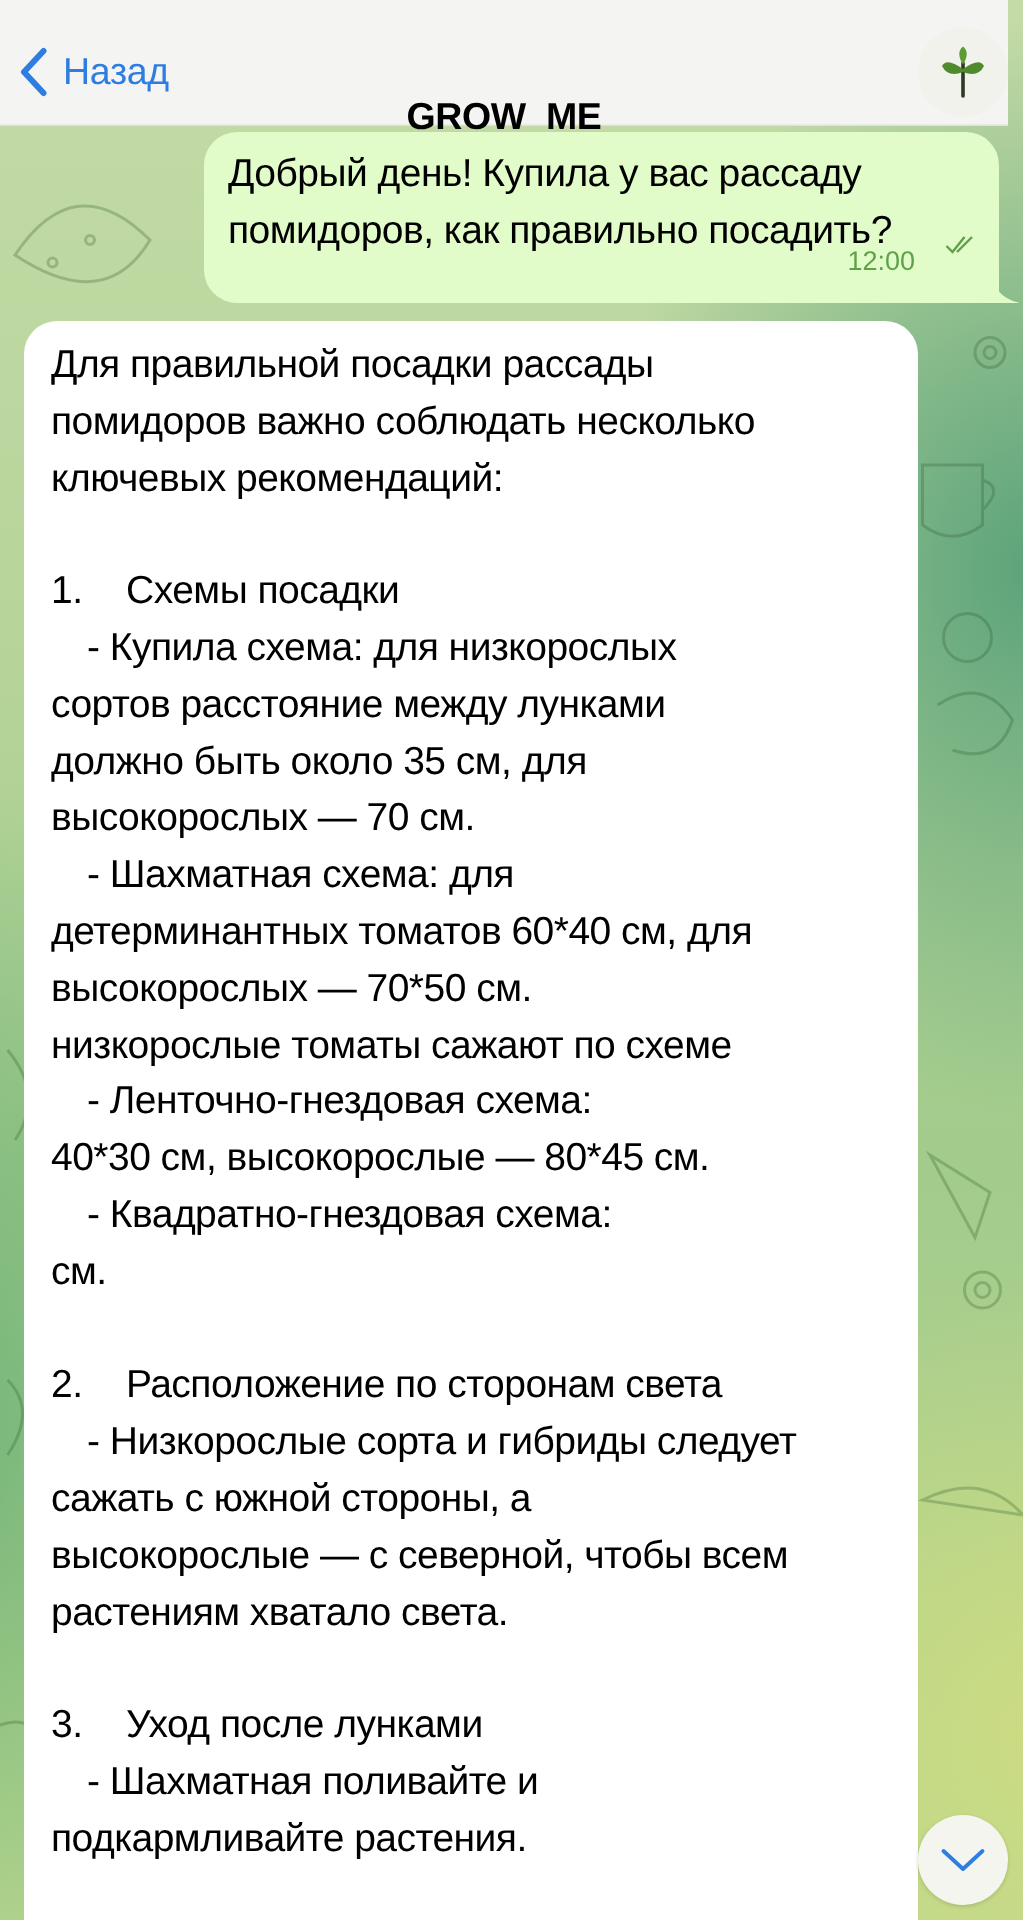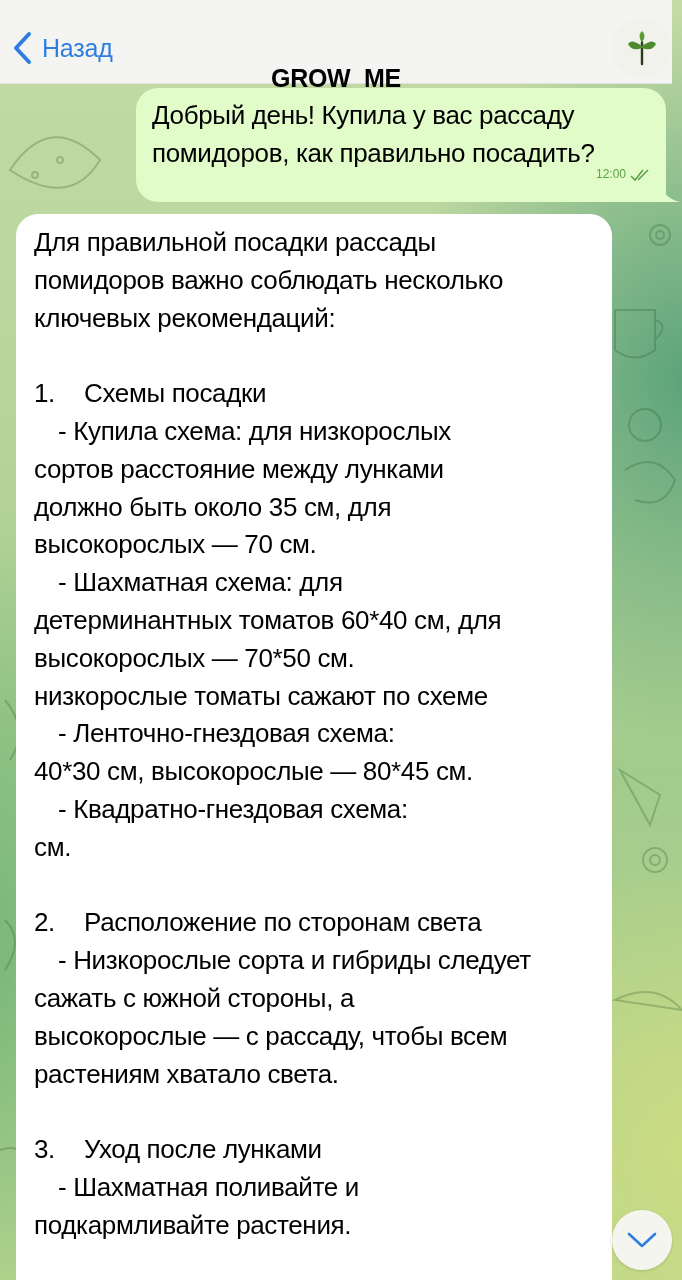--- a/index.html
+++ b/index.html
@@ -51,22 +51,22 @@
       left: 136px; top: 88px; width: 530px; height: 114px;
       background: #e1fbc9; border-radius: 22px 22px 6px 22px;
       padding: 9px 14px 0 16px;
     }
     .bubble-out .tail {
       position: absolute; right: -14px; bottom: 0; width: 20px; height: 22px;
     }
     .bubble-out .text { white-space: pre-line; }
     .meta {
       position: absolute; right: 14px; bottom: 8px;
-      display: flex; align-items: center; gap: 4px;
-      font-size: 12px; color: #5fa14a; letter-spacing: 0;
+      display: flex; gap: 20px;
+      font-size: 18px; color: #5fa14a; letter-spacing: 0;
     }
     .bubble-in {
       left: 16px; top: 214px; width: 596px; height: 1100px;
       background: #ffffff; border-radius: 22px;
       padding: 10px 16px 0 18px;
     }
     .para { display: block; white-space: pre-wrap; }
     .blank { height: 37.8px; }
     .num { display: inline-block; width: 50px; }
     .indent { display: inline-block; width: 24px; }
@@ -155,21 +155,21 @@
   <span class="para">низкорослые томаты сажают по схеме</span>
   <span class="para"><span class="indent"></span><span>- Ленточно-гнездовая схема:</span></span>
   <span class="para">40*30 см, высокорослые — 80*45 см.</span>
   <span class="para"><span class="indent"></span><span>- Квадратно-гнездовая схема:</span></span>
   <span class="para">см.</span>
   <div class="blank"></div>
 
   <span class="para"><span class="num">2.</span><span>Расположение по сторонам света</span></span>
   <span class="para"><span class="indent"></span><span>- Низкорослые сорта и гибриды следует</span></span>
   <span class="para">сажать с южной стороны, а</span>
-  <span class="para">высокорослые — с рассаду, чтобы всем</span>
+  <span class="para">высокорослые — с северной, чтобы всем</span>
   <span class="para">растениям хватало света.</span>
   <div class="blank"></div>
 
   <span class="para"><span class="num">3.</span><span>Уход после лунками</span></span>
   <span class="para"><span class="indent"></span><span>- Шахматная поливайте и</span></span>
   <span class="para">подкармливайте растения.</span>
 </div>
 
 <div class="scroll-down">
   <svg width="30" height="18" viewBox="0 0 30 18">

